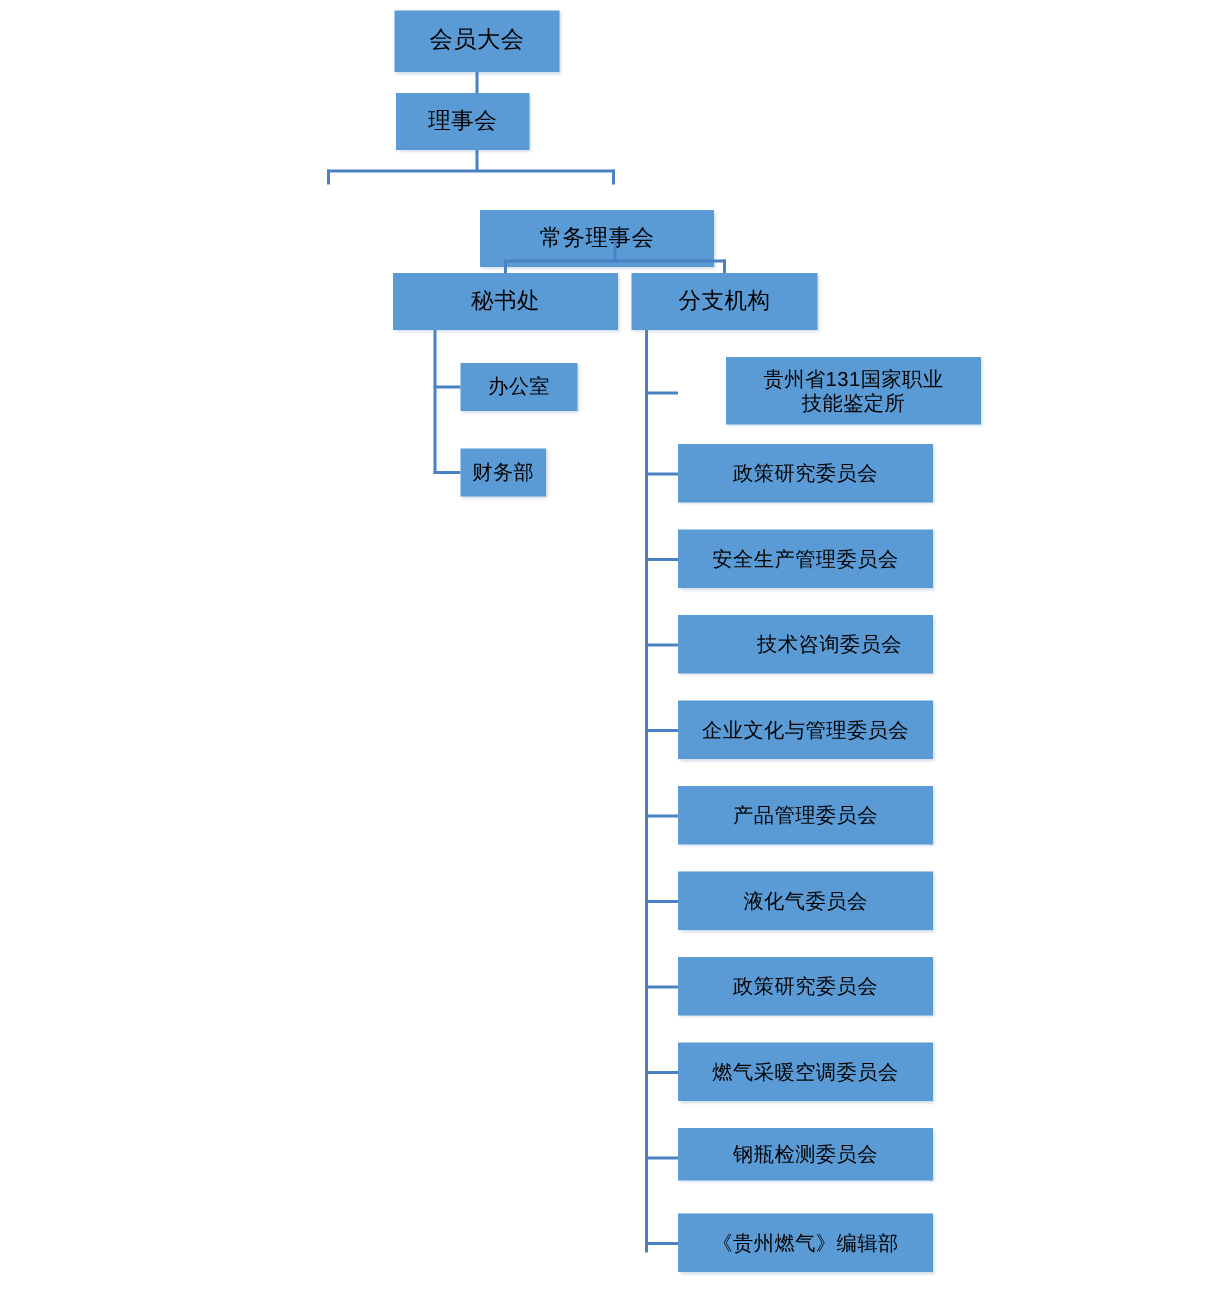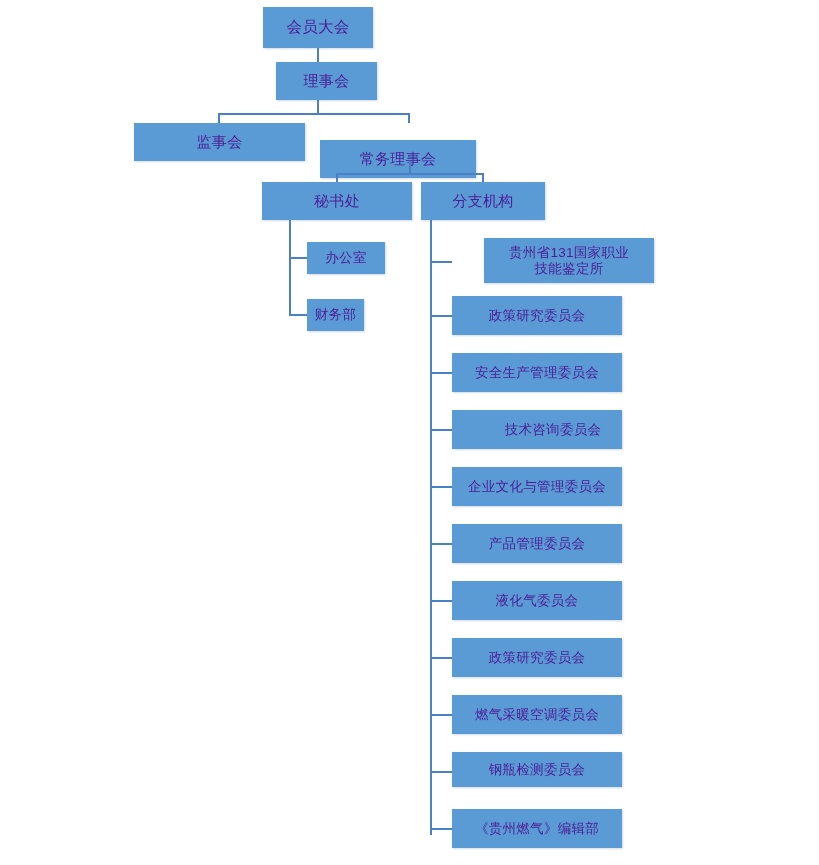--- a/index.html
+++ b/index.html
@@ -17,21 +17,21 @@
   }
   #chart-root {
     position: absolute;
     left: 0; top: 0;
     width: 819px;
     height: 865px;
   }
   .node {
     position: absolute;
     background: #5B9BD5;
-    color: #4c1d95;
+    color: #000000;
     display: flex;
     align-items: center;
     justify-content: center;
     text-align: center;
     box-sizing: border-box;
     line-height: 1.18;
     letter-spacing: 0.3px;
     white-space: pre-line;
     box-shadow: 1px 1px 2px rgba(120,150,185,0.35);
   }
@@ -49,29 +49,28 @@
 </style>
 </head>
 <body>
 
 <div id="chart-root">
 
   <div class="node node-lvl1" style="left:263px; top:7px; width:110px; height:41px;">会员大会</div>
 
   <div class="conn conn-v" style="left:317px; top:48px; width:2px; height:14px;"></div>
 
-  <div class="node node-lvl2" style="left:276px; top:62px; width:101px; height:38px;">理事会</div>
+  <div class="node node-lvl2" style="left:264px; top:62px; width:89px; height:38px;">理事会</div>
 
   <div class="conn conn-v" style="left:317px; top:100px; width:2px; height:14px;"></div>
 
   <div class="conn conn-h" style="left:218px; top:113px; width:192px; height:2px;"></div>
   <div class="conn conn-v" style="left:218px; top:113px; width:2px; height:10px;"></div>
   <div class="conn conn-v" style="left:408px; top:113px; width:2px; height:10px;"></div>
 
-  <div class="node node-lvl3" style="left:134px; top:123px; width:171px; height:38px;">监事会</div>
 
   <div class="node node-lvl3" style="left:320px; top:123px; width:156px; height:38px;margin-top:17px;">常务理事会</div>
 
   <div class="conn conn-v" style="left:409px; top:161px; width:2px; height:13px;"></div>
 
   <div class="conn conn-h" style="left:336px; top:173px; width:148px; height:2px;"></div>
   <div class="conn conn-v" style="left:336px; top:173px; width:2px; height:10px;"></div>
   <div class="conn conn-v" style="left:482px; top:173px; width:2px; height:10px;"></div>
 
   <div class="node node-lvl3" style="left:262px; top:182px; width:150px; height:38px;">秘书处</div>

